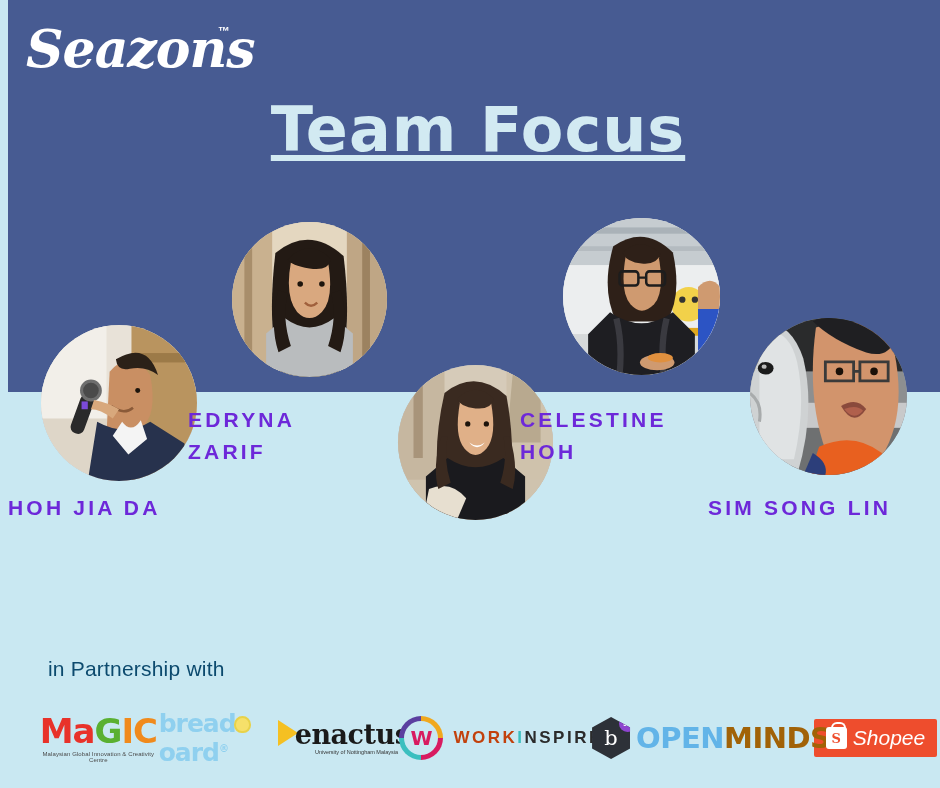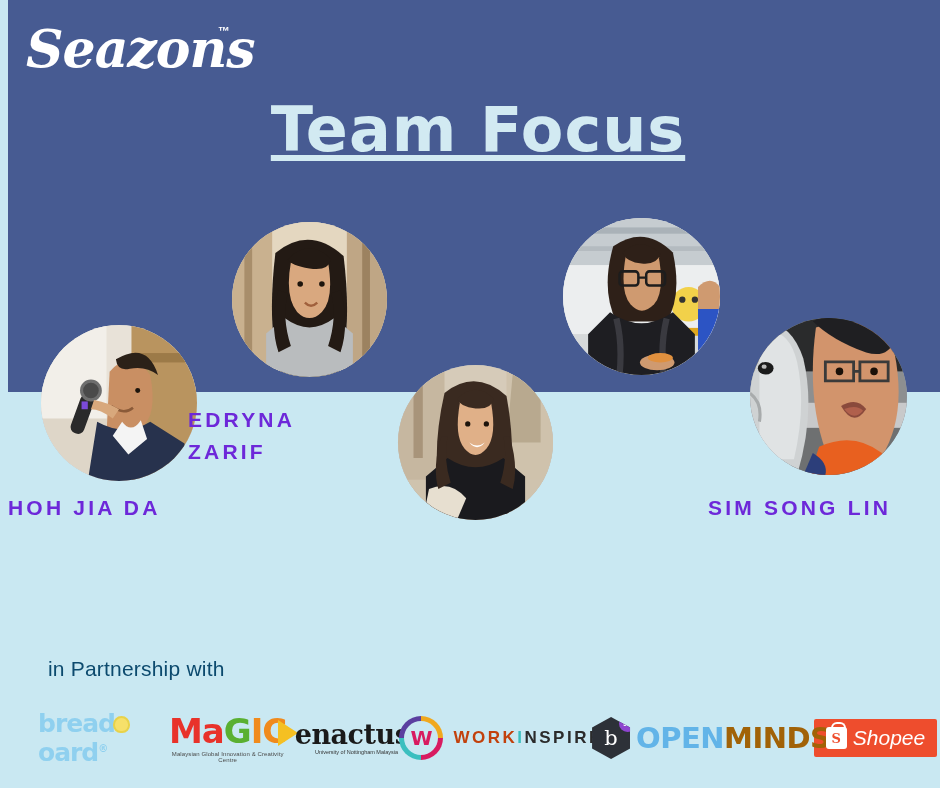--- a/index.html
+++ b/index.html
@@ -318,20 +318,22 @@
       <rect x="53" y="34" width="12" height="9" rx="2" fill="none" stroke="#1d1d1d" stroke-width="1.6"></rect>
       <path d="M48 38 h5" stroke="#1d1d1d" stroke-width="1.4"></path>
       <path d="M44 52 q7 7 13 0 q-6 7 -13 0" fill="#ffffff"></path>
       <path d="M30 60 q20 14 40 0 l14 14 v26 h-68 v-26 z" fill="#1e1e22"></path>
       <path d="M34 64 q4 16 2 36" stroke="#3a3a40" stroke-width="4" fill="none"></path>
       <path d="M66 64 q-4 16 -2 36" stroke="#3a3a40" stroke-width="4" fill="none"></path>
       <ellipse cx="60" cy="92" rx="11" ry="5" fill="#cf9a70"></ellipse>
       <ellipse cx="62" cy="89" rx="8" ry="3" fill="#e0903e"></ellipse>
     </svg>
   </div>
+  <div class="pname" style="left:512px;top:404px;width:244px;">CELESTINE
+HOH</div>
 
   <div class="avatar" style="left:742px;top:318px;width:157px;height:157px;">
     <svg viewBox="0 0 100 100" preserveAspectRatio="xMidYMid slice">
       <rect width="100" height="100" fill="#8d8f90"></rect>
       <rect x="0" y="0" width="100" height="34" fill="#2a2b2c"></rect>
       <rect x="26" y="54" width="74" height="16" fill="#c8c9ca"></rect>
       <rect x="26" y="70" width="74" height="30" fill="#6e7071"></rect>
       <path d="M0 6 q24 -10 34 20 q8 34 -4 74 h-30 z" fill="#cfd2d3"></path>
       <path d="M6 10 q18 -6 24 18 q6 28 -2 62 h-22 z" fill="#e0e3e4"></path>
       <ellipse cx="10" cy="32" rx="5" ry="4" fill="#1b1b1b"></ellipse>
@@ -349,29 +351,29 @@
       <path d="M44 82 q22 -10 40 4 l6 14 h-52 z" fill="#e8601f"></path>
       <path d="M40 86 q10 6 8 14 h-14 z" fill="#2c3e7a"></path>
     </svg>
   </div>
   <div class="pname" style="left:700px;top:492px;width:240px;">SIM SONG LIN</div>
 
   <div class="partner-label">in Partnership with</div>
 
   <div class="logos">
 
-    <div class="logo-slot" style="width:150px;">
-      <div class="bb"><span>bread</span><span class="bulb"></span><span>oard</span><span class="reg">®</span></div>
-    </div>
-
     <div class="logo-slot" style="width:140px;">
       <div class="magic-wrap">
         <div class="magic"><span class="m">M</span><span class="a">a</span><span class="g">G</span><span class="i">I</span><span class="c">C</span></div>
         <div class="magic-sub">Malaysian Global Innovation &amp; Creativity Centre</div>
       </div>
+    </div>
+
+    <div class="logo-slot" style="width:150px;">
+      <div class="bb"><span>bread</span><span class="bulb"></span><span>oard</span><span class="reg">®</span></div>
     </div>
 
     <div class="logo-slot" style="width:120px;">
       <div class="enactus-wrap">
         <div class="en-arrow"></div>
         <div class="en-text">
           <div class="enactus">enactus.</div>
           <div class="enactus-sub">University of Nottingham Malaysia</div>
         </div>
       </div>

